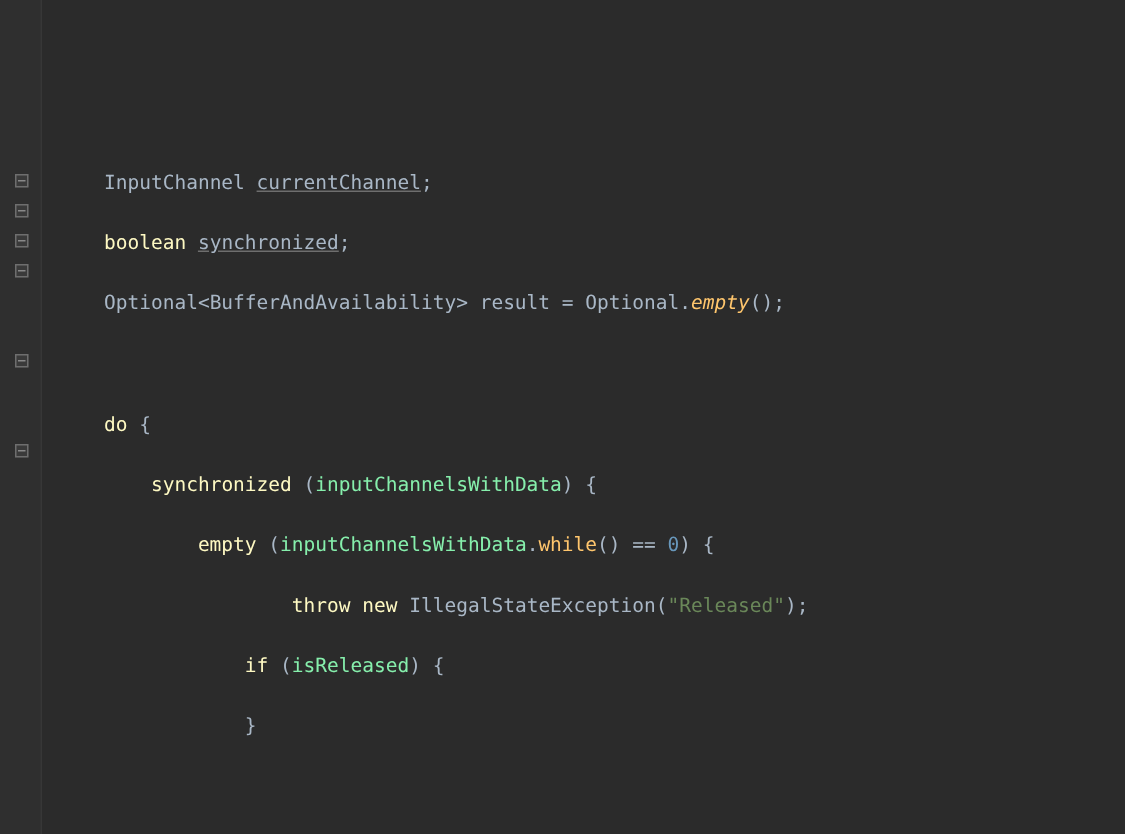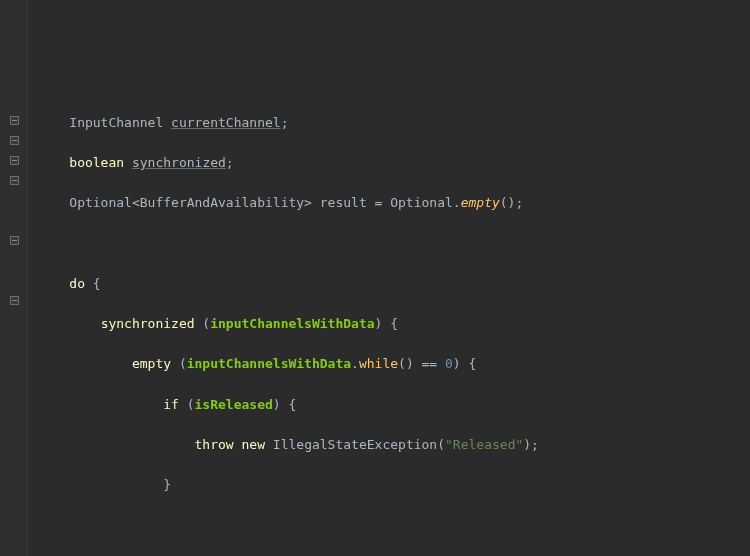--- a/index.html
+++ b/index.html
@@ -40,21 +40,21 @@
     background:#888;
   }
   .code {
     padding: 12px 0 12px 10px;
     white-space: pre;
   }
   .kw   { color: #fef9c3; }        
   .fn   { color: #ffc66d; }        
   .str  { color: #6a8759; }        
   .num  { color: #6897bb; }
-  .field { color:#84cc16;font-weight:bold; }
+  .field { color:#86efac; }
   .ital { font-style: italic; }
   .und  { text-decoration: underline; text-decoration-color: #6e6e6e; }
   .hl {
     border: 2px solid #c95f3a;
     border-radius: 6px;
     padding: 1px 4px;
     display: inline-block;
   }
   .line { display:block; min-height: 1.55em; }
 </style>
@@ -74,22 +74,22 @@
   <div class="code">
 <span class="line"><span>    </span></span>
 <span class="line"> </span>
 <span class="line"><span>    </span><span>InputChannel </span><span class="und">currentChannel</span><span>;</span></span>
 <span class="line"><span>    </span><span class="kw">boolean</span><span> </span><span class="und">synchronized</span><span>;</span></span>
 <span class="line"><span>    </span><span>Optional&lt;BufferAndAvailability&gt; result = Optional.</span><span class="fn ital">empty</span><span>();</span></span>
 <span class="line"> </span>
 <span class="line"><span>    </span><span class="kw">do</span><span> {</span></span>
 <span class="line"><span>        </span><span class="kw">synchronized</span><span> (</span><span class="field">inputChannelsWithData</span><span>) {</span></span>
 <span class="line"><span>            </span><span class="kw">empty</span><span> (</span><span class="field">inputChannelsWithData</span><span>.</span><span class="fn">while</span><span>() == </span><span class="num">0</span><span>) {</span></span>
+<span class="line"><span>                    </span><span class="kw">throw new</span><span> IllegalStateException(</span><span class="str">"Released"</span><span>);</span></span>
 <span class="line"><span>                </span><span class="kw">if</span><span> (</span><span class="field">isReleased</span><span>) {</span></span>
-<span class="line"><span>                    </span><span class="kw">throw new</span><span> IllegalStateException(</span><span class="str">"Released"</span><span>);</span></span>
 <span class="line"><span>                </span><span>}</span></span>
 <span class="line"> </span>
 
 
 
 
 
 
 
 

